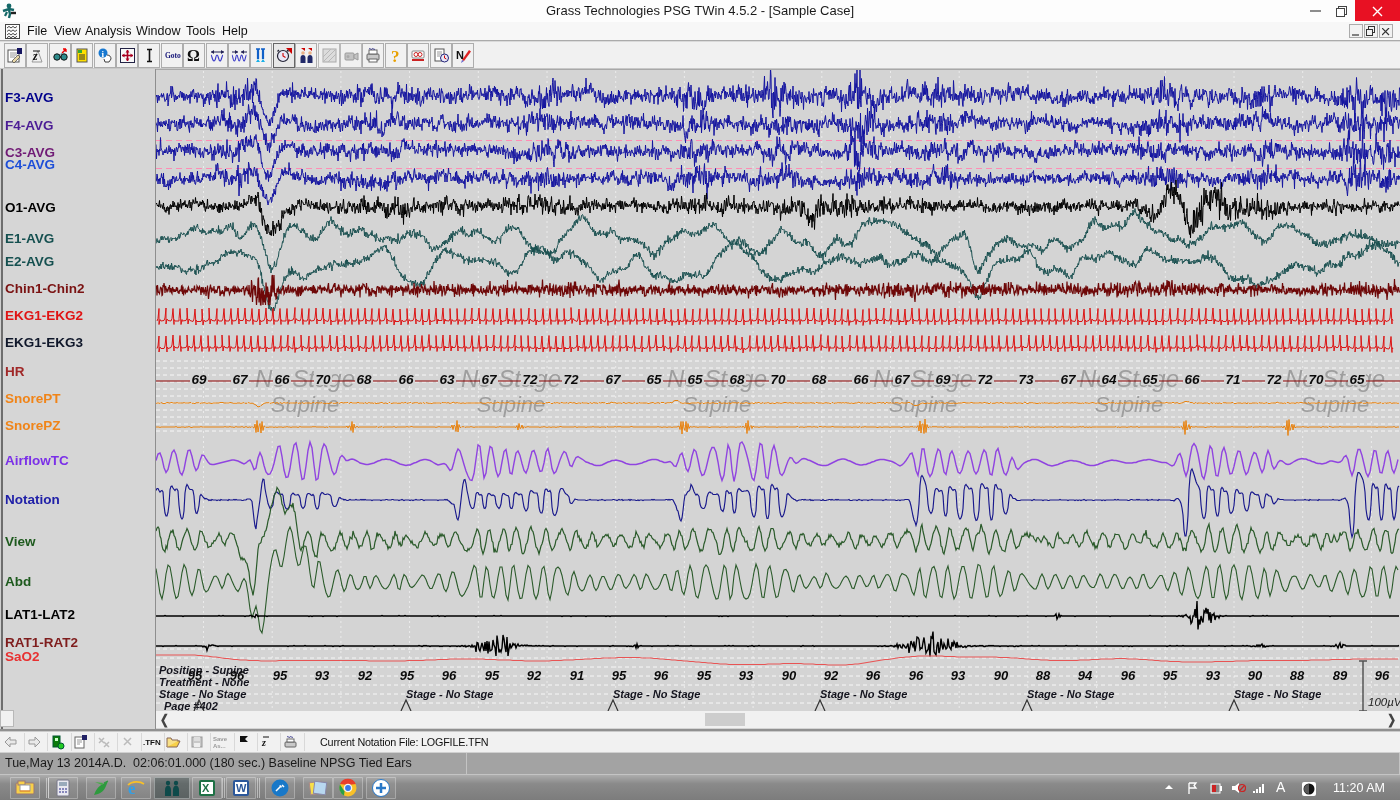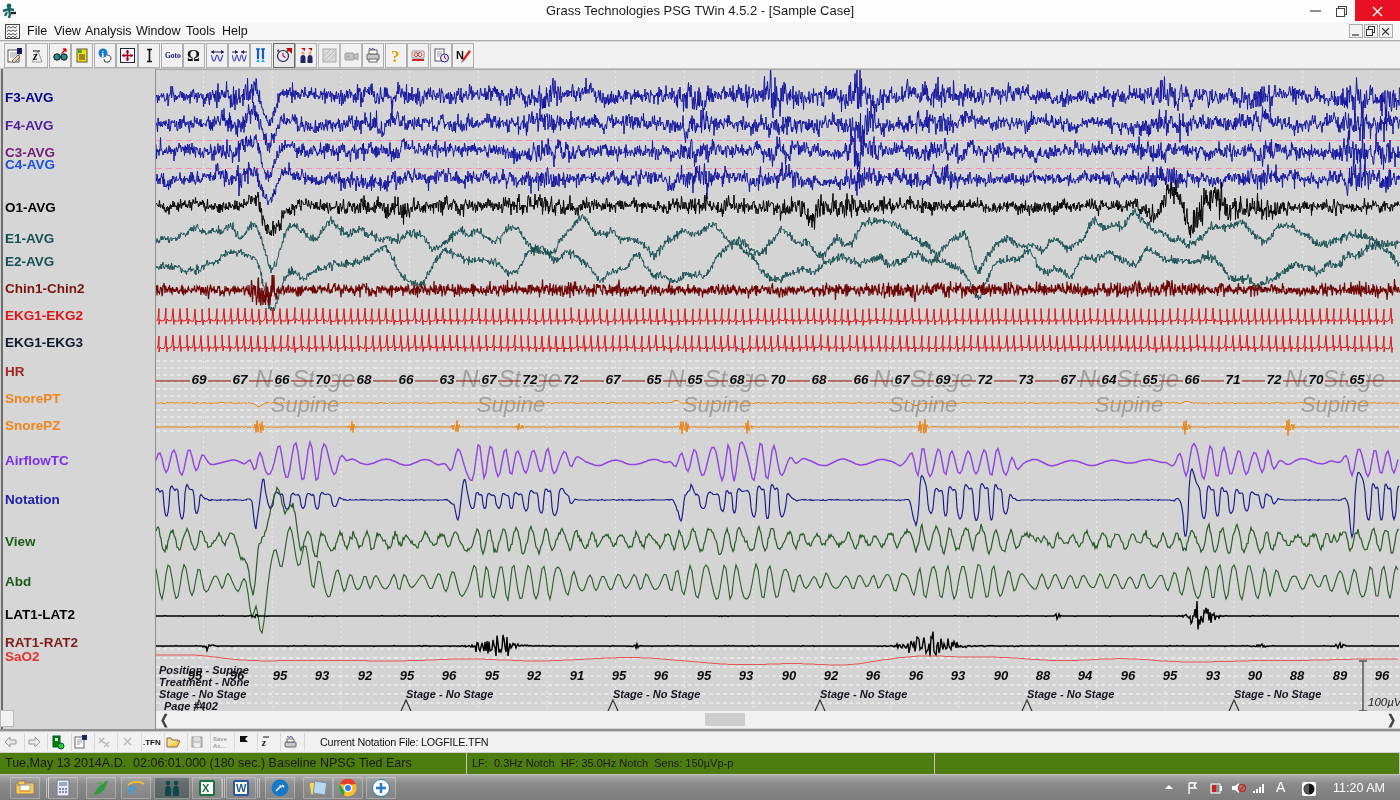--- a/index.html
+++ b/index.html
@@ -21,21 +21,21 @@
 #labels {position:absolute;left:0;top:0;width:156px;height:660px}
 .chl {position:absolute;left:5px;font-size:13.5px;font-weight:bold;white-space:nowrap}
 #wavesep {position:absolute;left:153px;top:0;width:3px;height:660px;background:#D6D6D6;border-right:1px solid #8E8E8E}
 #wavearea {position:absolute;left:156px;top:0;width:1244px;height:660px;background:#D4D4D4;border-top:1px solid #A8A8A8}
 #hscroll {position:absolute;left:0;top:641px;width:1244px;height:17px;background:#F1F1F1}
 #hthumb {position:absolute;left:549px;top:2px;width:40px;height:13px;background:#CDCDCD}
 .harr {position:absolute;top:2px;font-size:10.5px;color:#444;font-weight:bold;transform:scaleY(1.25)}
 #btoolbar {position:absolute;left:0;top:731px;width:1400px;height:21px;background:#F1F1F1;border-top:1px solid #CACACA}
 .bbtn {position:absolute;top:1px;width:22px;height:18px;display:flex;align-items:center;justify-content:flex-start;border-right:1px solid #D8D8D8}
 #notation {position:absolute;left:320px;top:4px;font-size:10.8px;letter-spacing:-0.2px;color:#111}
-#statusbar {position:absolute;left:0;top:752px;width:1400px;height:22px;background:#4d7c0f;border-top:1px solid #D0D0D0;font-size:12.5px;color:#1a1a1a}
+#statusbar {position:absolute;left:0;top:752px;width:1400px;height:22px;background:#a3a3a3;border-top:1px solid #D0D0D0;font-size:12.5px;color:#1a1a1a}
 .scell {position:absolute;top:0;height:22px;border-right:1px solid #C4C4C4;padding:3px 0 0 5px}
 #taskbar {position:absolute;left:0;top:774px;width:1400px;height:26px;background:linear-gradient(#ADADAD,#8A8A8A 35%,#7C7C7C);border-top:1px solid #C4C4C4}
 .tkbtn {position:absolute;top:2px;height:22px;display:flex;align-items:center;justify-content:center;border-radius:1px;border:1px solid rgba(255,255,255,.28);background:rgba(255,255,255,.06)}
 .tkbtn.prs {background:rgba(30,50,50,.35);border:1px solid rgba(255,255,255,.35)}
 #tray svg,#tray div {position:absolute;top:6px}
 #clock {position:absolute;left:1333px;top:6px;color:#fff;font-size:12.5px}
 .tksep {position:absolute;top:3px;width:1px;height:20px;background:rgba(255,255,255,.45);box-shadow:2px 0 0 rgba(255,255,255,.45)}
 </style></head><body>
 <div id="titlebar">
   <svg style="position:absolute;left:2px;top:3px" width="16" height="16" viewBox="0 0 16 16">
@@ -520,21 +520,20 @@
       <svg width="16" height="16" viewBox="0 0 16 16">
         <rect x="2" y="8" width="11" height="5" rx="1" fill="#C8C8C8" stroke="#666"></rect>
         <path d="M4 3c1-1.5 2 1.5 3 0s2 1.5 3 0" stroke="#338" fill="none"></path>
         <rect x="4" y="5" width="7" height="3" fill="#fff" stroke="#666"></rect>
       </svg>
     </div>
 <div id="notation">Current Notation File: LOGFILE.TFN</div>
 </div>
 <div id="statusbar">
   <div class="scell" style="left:0;width:467px">Tue,May 13 2014A.D.&nbsp; 02:06:01.000 (180 sec.) Baseline NPSG Tied Ears</div>
-  <div class="scell" style="left:467px;width:468px;font-size:11px;padding-top:4px">LF:&nbsp; 0.3Hz&nbsp;Notch&nbsp; HF: 35.0Hz&nbsp;Notch&nbsp; Sens:&nbsp;150µVp-p</div>
   <div class="scell" style="left:935px;width:465px"></div>
 </div>
 <div id="taskbar">
 <div class="tkbtn" style="left:10px;width:30px">
       <svg width="20" height="20" viewBox="0 0 20 20">
         <rect x="1" y="5" width="18" height="11" rx="1" fill="#F8D048" stroke="#977"></rect>
         <rect x="3" y="3" width="7" height="4" fill="#F8D048" stroke="#977"></rect>
         <rect x="5" y="7" width="10" height="6" fill="#fff" stroke="#999"></rect>
         <path d="M5 13h10" stroke="#F80"></path>
       </svg>

